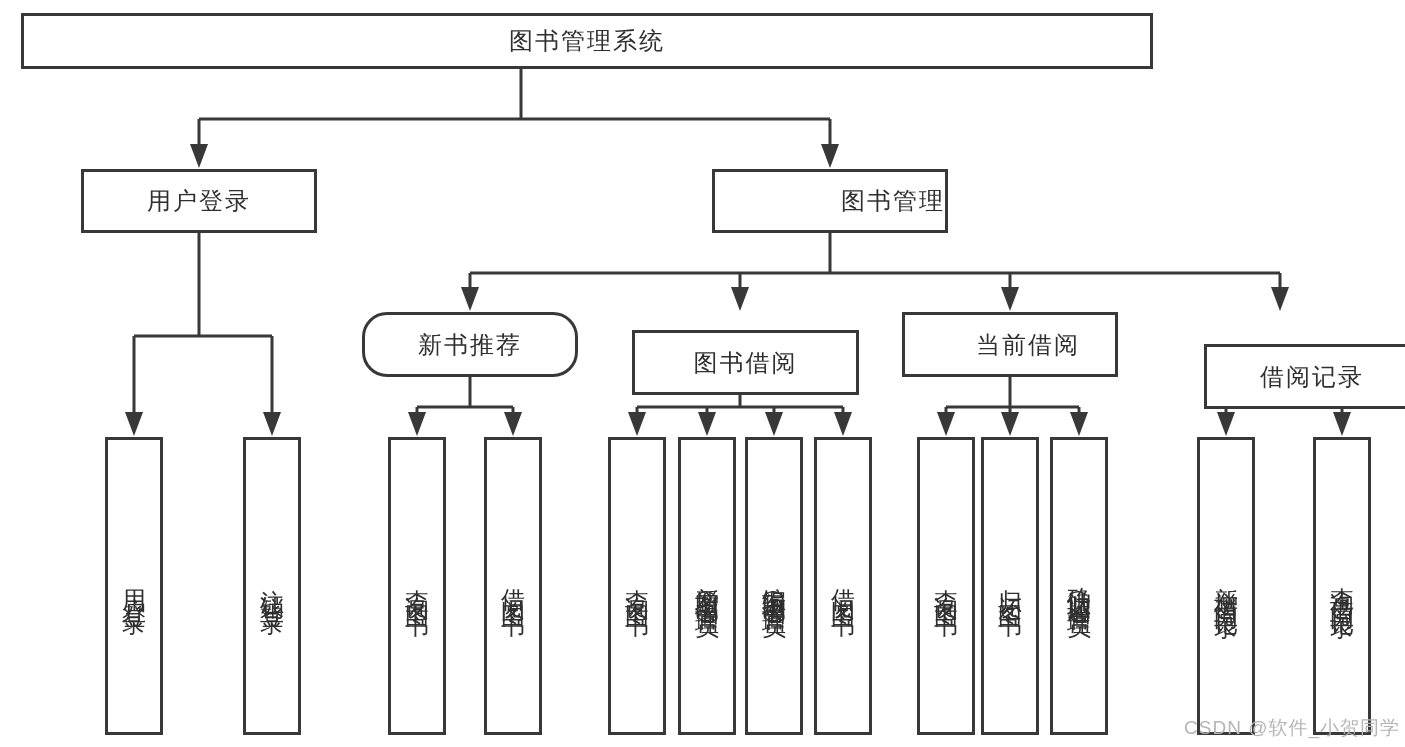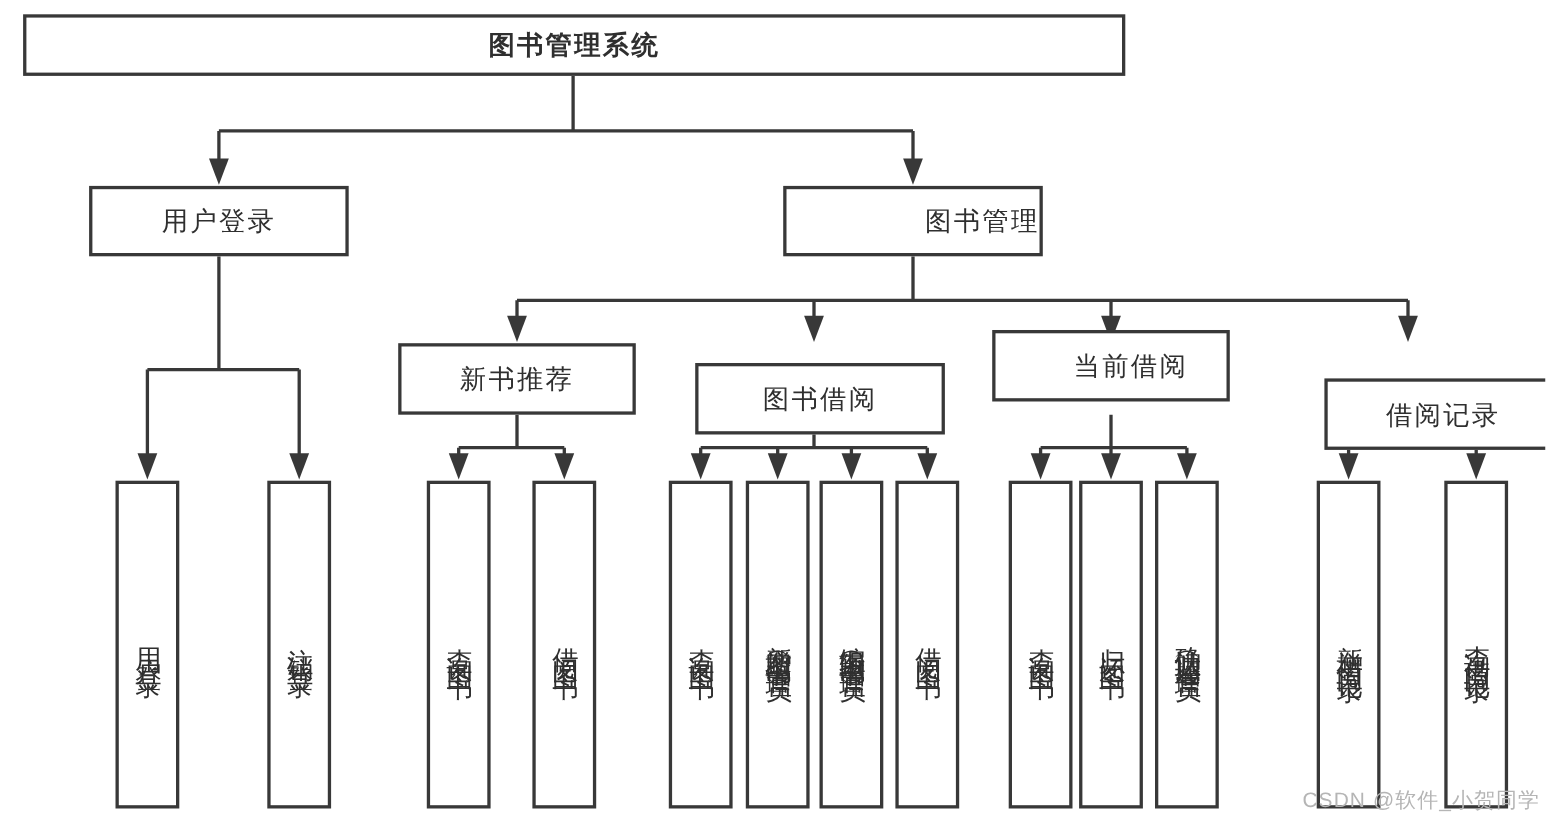--- a/index.html
+++ b/index.html
@@ -101,38 +101,38 @@
     <path d="M1010,377 L1010,407 M946,407 L1079,407 M946,407 L946,416 M1010,407 L1010,416 M1079,407 L1079,416"></path>
     <polygon points="937,412 955,412 946,436"></polygon>
     <polygon points="1001,412 1019,412 1010,436"></polygon>
     <polygon points="1070,412 1088,412 1079,436"></polygon>
 
     <path d="M1280,377 L1280,407 M1226,407 L1342,407 M1226,407 L1226,416 M1342,407 L1342,416"></path>
     <polygon points="1217,412 1235,412 1226,436"></polygon>
     <polygon points="1333,412 1351,412 1342,436"></polygon>
   </svg>
 
-  <div class="node hnode" style="left:21px; top:13px; width:1002px; height:56px;font-weight:bold;">
+  <div class="node hnode" style="left:21px; top:13px; width:1132px; height:56px;">
     <span>图书管理系统</span>
   </div>
 
   <div class="node hnode" style="left:81px; top:169px; width:236px; height:64px;">
     <span>用户登录</span>
   </div>
   <div class="node hnode" style="left:712px; top:169px; width:236px; height:64px;justify-content:flex-end;">
     <span>图书管理</span>
   </div>
 
-  <div class="node hnode" style="left:362px; top:312px; width:216px; height:65px;">
+  <div class="node hnode" style="left:362px; top:312px; width:216px; height:65px;border-radius:25px;">
     <span>新书推荐</span>
   </div>
   <div class="node hnode" style="left:632px; top:330px; width:227px; height:65px;">
     <span>图书借阅</span>
   </div>
-  <div class="node hnode" style="left:902px; top:300px; width:216px; height:65px;padding-left:36px;">
+  <div class="node hnode" style="left:902px; top:312px; width:216px; height:65px;padding-left:36px;">
     <span>当前借阅</span>
   </div>
   <div class="node hnode" style="left:1204px; top:312px; width:216px; height:65px;margin-top:32px;">
     <span>借阅记录</span>
   </div>
 
   <div class="node vnode" style="left:105px; top:437px;">
     <span class="vtext">用户登录</span>
   </div>
   <div class="node vnode" style="left:243px; top:437px;">

